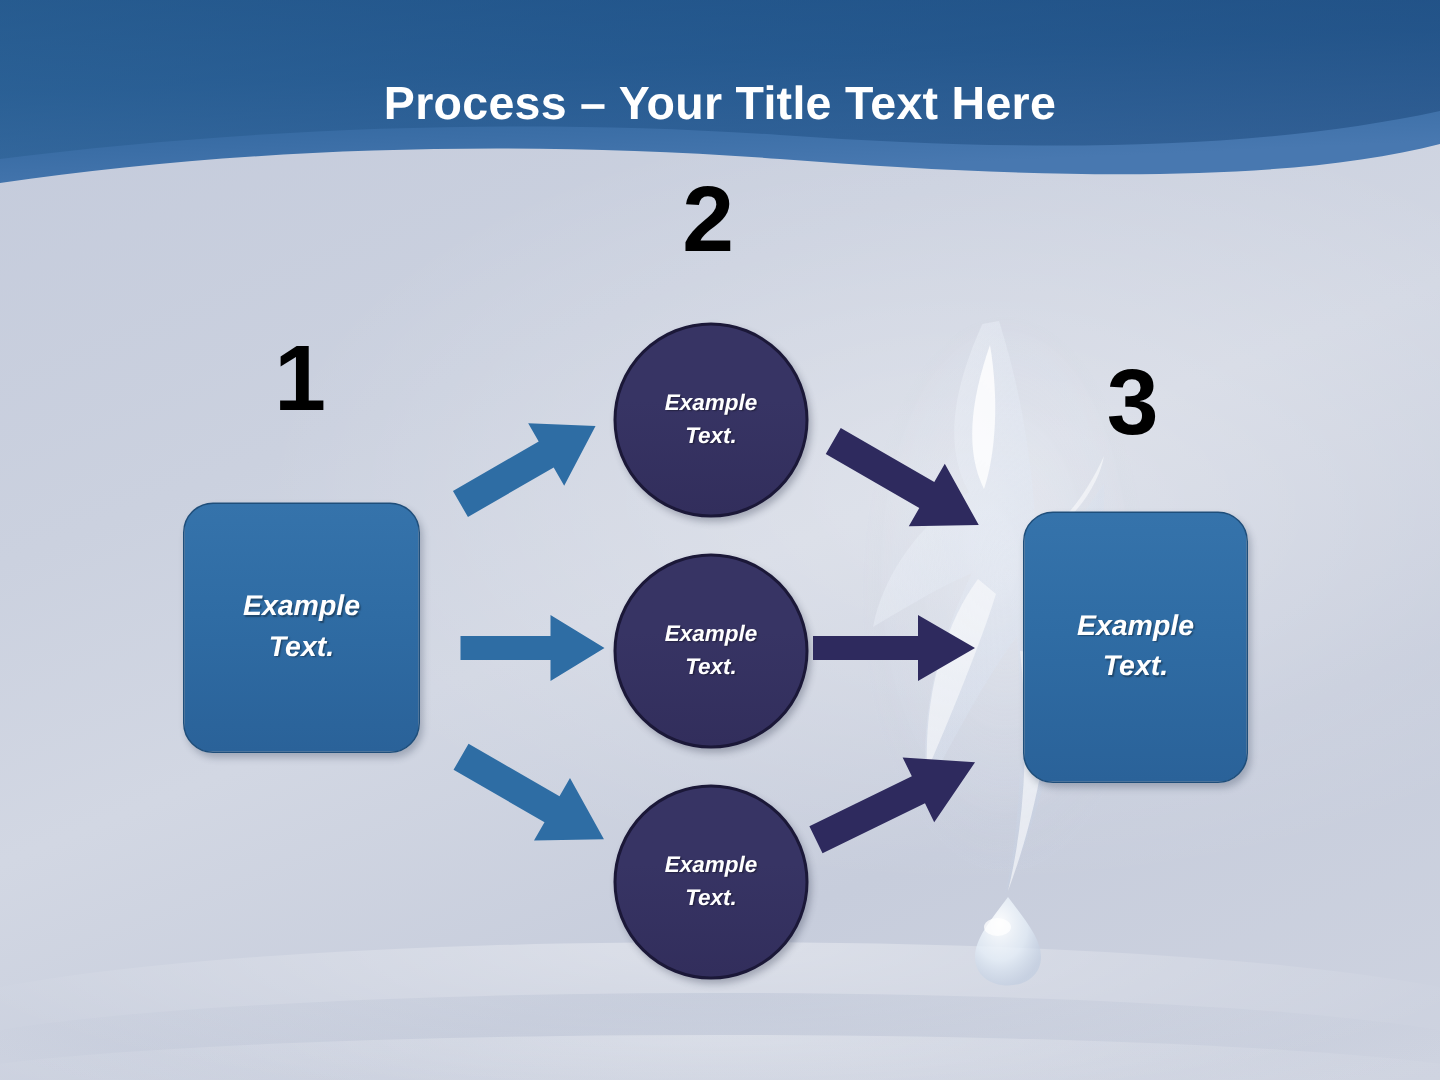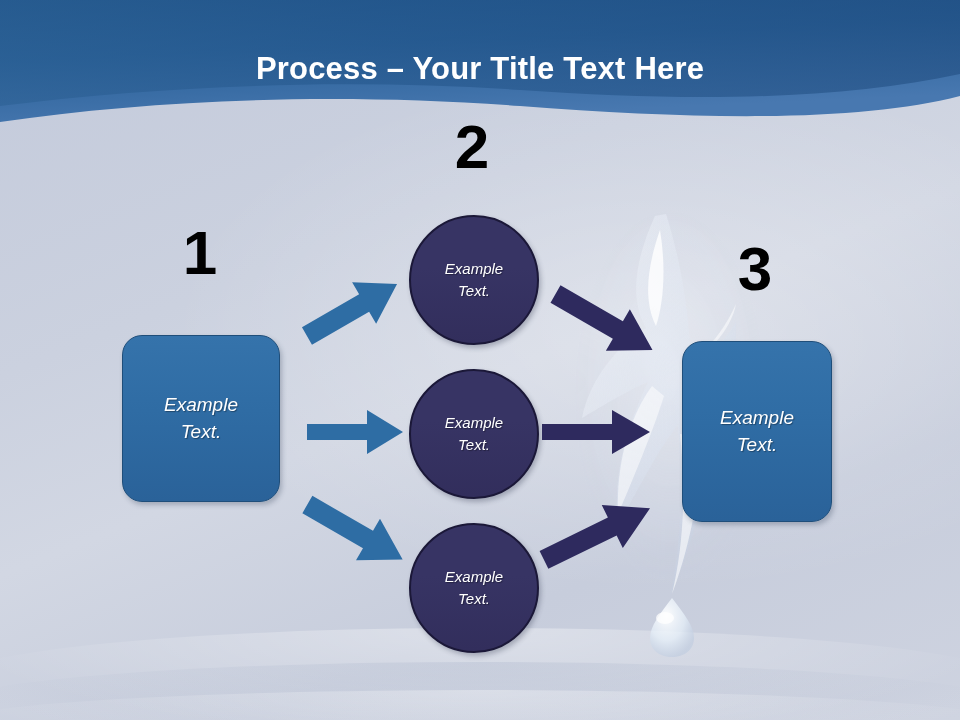--- a/index.html
+++ b/index.html
@@ -103,21 +103,21 @@
     border-radius: 20px;
     box-shadow: 2px 3px 5px rgba(40,55,80,0.28);
     display: flex;
     align-items: center;
     justify-content: center;
   }
   .pbox .label,
   .pcircle .label {
     color: #FFFFFF;
     font-style: italic;
-    font-weight: normal;
+    font-weight: bold;
     font-size: 19px;
     line-height: 1.42;
     text-align: center;
     text-shadow: 1px 1px 1px rgba(0,0,0,0.35);
     white-space: pre-line;
   }
   #box-left  { left: 122px; top: 335px; width: 156px; height: 165px; }
   #box-right { left: 682px; top: 341px; width: 148px; height: 179px; }
 
   

